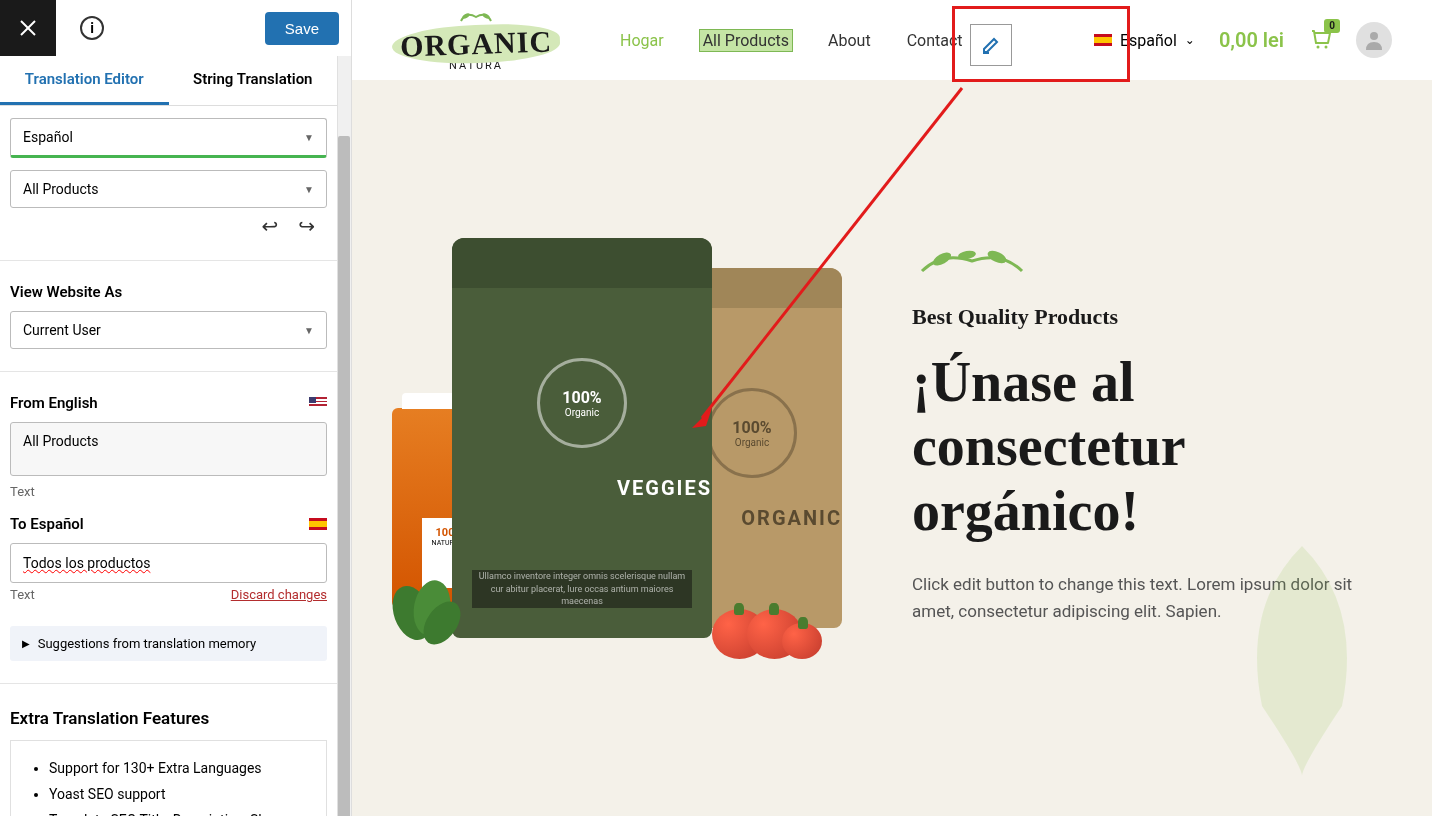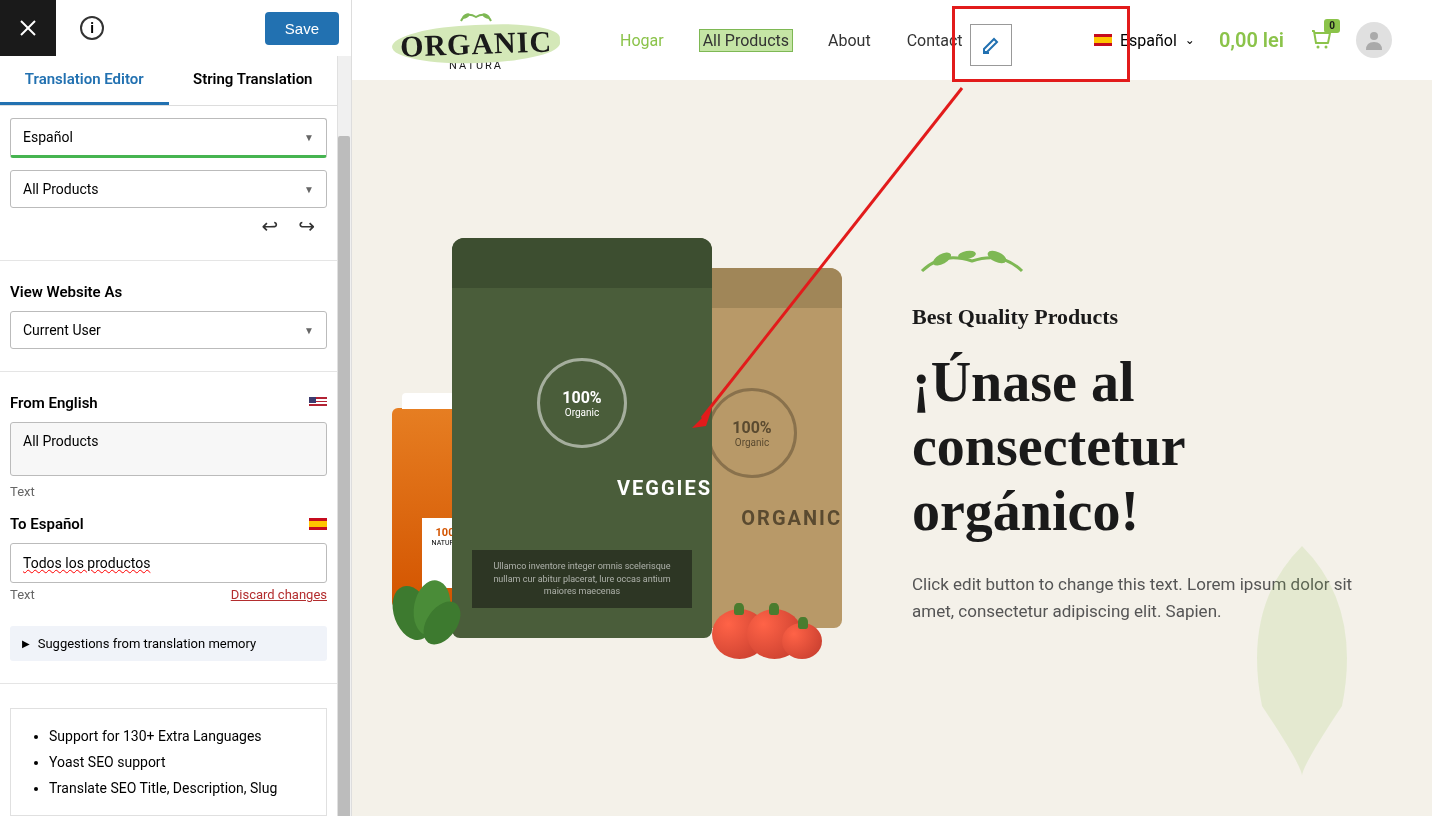--- a/index.html
+++ b/index.html
@@ -90,21 +90,21 @@
 .bag-brown { position: absolute; right: 30px; top: 40px; width: 180px; height: 360px; background: #b89968; border-radius: 12px 12px 8px 8px; z-index: 2; }
 .bag-brown::before { content: ''; position: absolute; top: 0; left: 0; right: 0; height: 40px; background: #a08658; border-radius: 12px 12px 0 0; }
 .jar { position: absolute; left: 0; bottom: 60px; width: 80px; height: 200px; background: linear-gradient(#e67e22, #d35400); border-radius: 6px; z-index: 1; }
 .jar::before { content: ''; position: absolute; top: -15px; left: 10px; right: 10px; height: 16px; background: #fff; border-radius: 4px 4px 0 0; }
 .jar-label { position: absolute; bottom: 20px; left: 4px; right: 4px; height: 70px; background: #fff; font-size: 8px; text-align: center; padding-top: 8px; margin-left: 26px; }
 .bag-label { position: absolute; top: 120px; left: 0; right: 0; text-align: right; }
 .wreath { width: 90px; height: 90px; border: 3px solid rgba(255,255,255,0.5); border-radius: 50%; margin: 0 auto 12px; display: flex; flex-direction: column; align-items: center; justify-content: center; color: #fff; font-size: 10px; }
 .wreath-pct { font-size: 16px; font-weight: bold; }
 .bag-name { color: #fff; font-size: 20px; font-weight: 700; letter-spacing: 2px; margin-top: 28px; }
 .bag-name-brown { color: #5a4a30; }
-.bag-desc { position: absolute; bottom: 30px; left: 20px; right: 20px; background: #2d3624; color: rgba(255,255,255,0.6); font-size: 9px; text-align: center; padding: 10px; line-height: 1.4; }
+.bag-desc { position: absolute; bottom: 30px; left: 20px; right: 20px; background: #2d3624; color: rgba(255,255,255,0.6); font-size: 9px; text-align: center; line-height: 1.4; }
 .basil { position: absolute; left: -10px; bottom: 10px; width: 90px; height: 90px; z-index: 4; }
 .basil svg { width: 100%; height: 100%; }
 .tomatoes { position: absolute; right: 60px; bottom: 5px; z-index: 4; }
 .tomato { width: 55px; height: 50px; background: radial-gradient(circle at 30% 30%, #ff6347, #c0392b); border-radius: 50%; position: relative; display: inline-block; margin: 0 -10px; }
 .tomato::before { content: ''; position: absolute; top: -6px; left: 40%; width: 10px; height: 12px; background: #4a7c2f; border-radius: 40% 40% 20% 20%; }
 
 .hero-content { flex: 1; padding-left: 40px; }
 .leaf-deco { color: #7eb854; font-size: 28px; margin-bottom: 16px; }
 .leaf-deco svg { width: 120px; height: 40px; }
 .hero-sub { font-family: Georgia, serif; font-size: 22px; font-weight: 700; color: #1a1a1a; margin-bottom: 20px; }
@@ -197,20 +197,21 @@
         <div class="section">
           <div class="suggestions-bar">
             <span class="suggestions-caret">▶</span>
             <span>Suggestions from translation memory</span>
           </div>
         </div>
 
         <div class="divider"></div>
         <div style="height:14px"></div>
 
+        <div class="extra-title">Extra Translation Features</div>
         <div class="extra-box">
           <ul>
             <li>Support for 130+ Extra Languages</li>
             <li>Yoast SEO support</li>
             <li>Translate SEO Title, Description, Slug</li>
           </ul>
         </div>
       </div>
     </div>
   </div>

